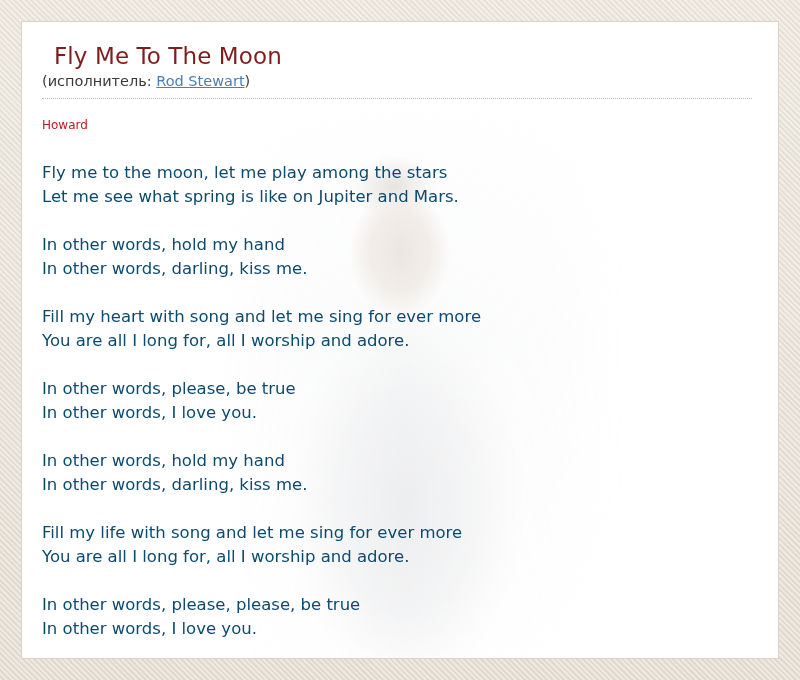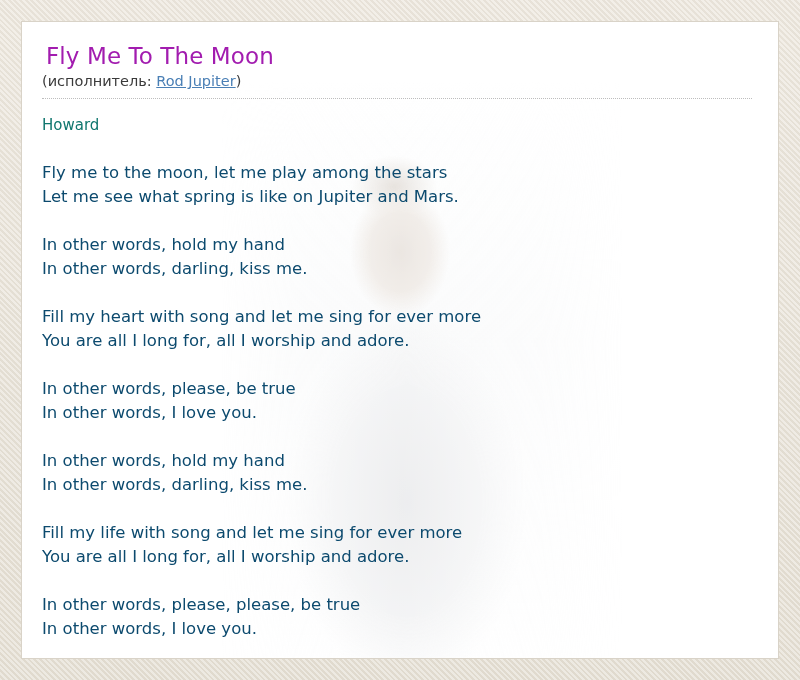--- a/index.html
+++ b/index.html
@@ -55,25 +55,25 @@
     position: absolute;
     inset: 0;
     background: linear-gradient(to right, rgba(255,255,255,0.92) 0%, rgba(255,255,255,0.35) 18%, rgba(255,255,255,0.08) 45%, rgba(255,255,255,0.45) 80%, rgba(255,255,255,0.95) 100%);
   }
   #content {
     position: relative;
     z-index: 2;
     padding: 20px 26px 0 20px;
   }
   .song-title {
-    color: #a21caf;
+    color: #7f1d1d;
     font-size: 23px;
     line-height: 28px;
     font-weight: normal;
-    margin: 0 0 3px 4px;
+    margin: 0 0 3px 12px;
     letter-spacing: 0.1px;
   }
   .performer-line {
     font-size: 14.5px;
     color: #3a3a3a;
     margin: 0 0 9px 0;
   }
   .performer-link {
     color: #4a7fb5;
     text-decoration: underline;
@@ -86,35 +86,35 @@
   }
   .lyrics {
     font-size: 16.5px;
     line-height: 24px;
     color: #0c4a6e;
     white-space: pre-wrap;
     margin: 0;
     font-family: "DejaVu Sans", sans-serif;
   }
   .author {
-    font-size: 15px;
+    font-size: 12px;
     line-height: 24px;
-    color: #0f766e;
+    color: #b91c1c;
     margin: 8px 0 24px 0;
   }
 </style>
 </head>
 <body>
 
 <div id="frame">
   <div id="sheet">
     <div id="photo"></div>
     <div id="content">
       <h1 class="song-title">Fly Me To The Moon</h1>
-      <div class="performer-line"><span>(исполнитель: </span><a class="performer-link">Rod Jupiter</a><span>)</span></div>
+      <div class="performer-line"><span>(исполнитель: </span><a class="performer-link">Rod Stewart</a><span>)</span></div>
       <hr class="rule">
       <div class="author">Howard</div>
       <div class="lyrics">Fly me to the moon, let me play among the stars
 Let me see what spring is like on Jupiter and Mars.
 
 In other words, hold my hand
 In other words, darling, kiss me.
 
 Fill my heart with song and let me sing for ever more
 You are all I long for, all I worship and adore.

